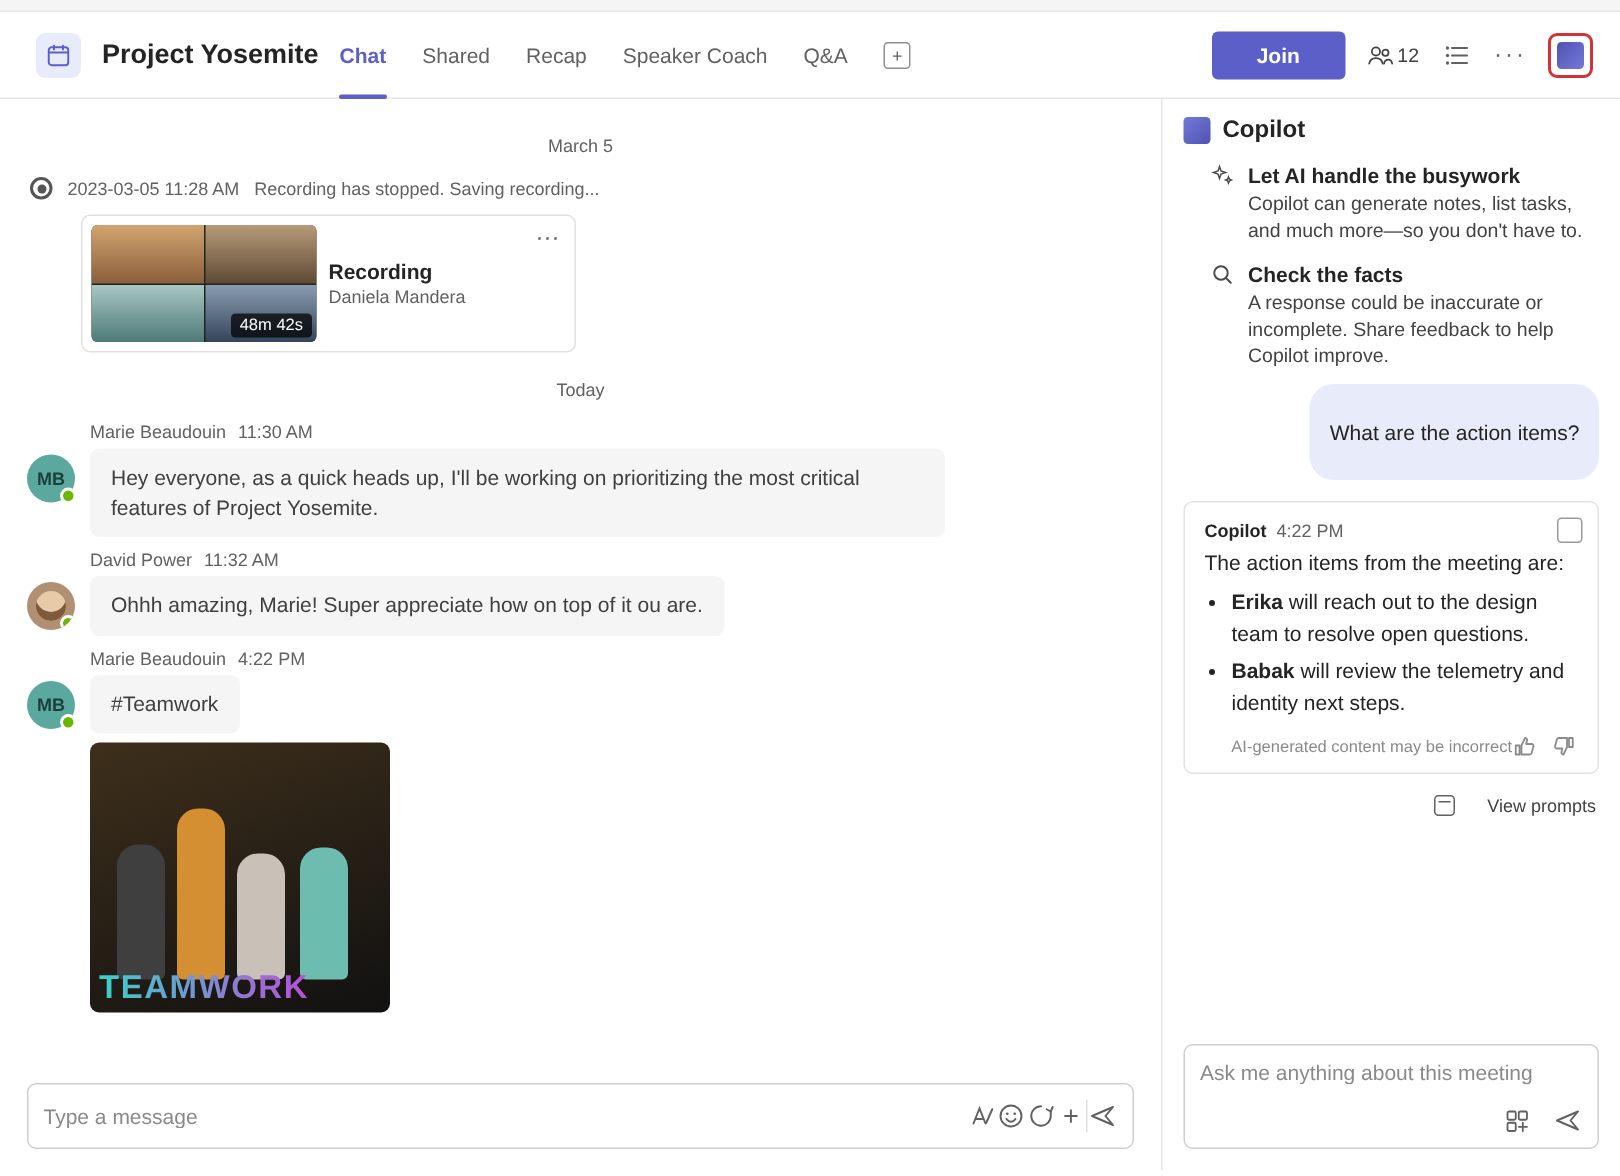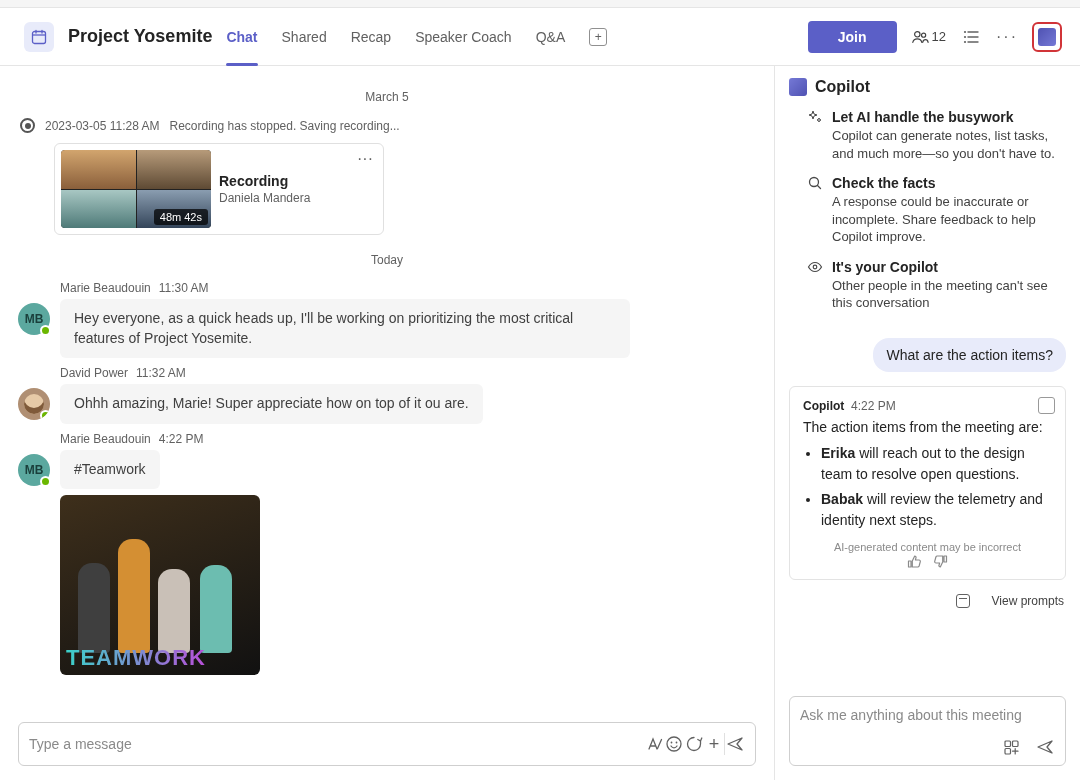--- a/index.html
+++ b/index.html
@@ -71,29 +71,29 @@
   .sep { width:1px; height:22px; background:#e0e0e0; }
   
   .copanel { width:305px; display:flex; flex-direction:column; padding: 12px 14px 14px; }
   .cphdr { display:flex; align-items:center; gap:8px; font-size:16px; font-weight:700; margin-bottom:10px; }
   .cpglyph { width:18px; height:18px; border-radius:3px; background:linear-gradient(135deg,#7579d6,#4f52b2); }
   .suggest { display:flex; gap:9px; margin: 3px 0 10px 18px; }
   .sicon { width:16px; height:16px; flex-shrink:0; color:#4a4a4a; }
   .sbody { display:flex; flex-direction:column; gap:2px; }
   .stitle { font-size:14px; font-weight:700; }
   .sdesc { font-size:13px; color:#424242; line-height:1.35; }
-  .userq { align-self:flex-end; background:#e8ebfa; border-radius:16px; padding:9px 13px; font-size:14px; color:#242424; margin:16px 0 14px; }
+  .userq { align-self:flex-end; background:#e8ebfa; border-radius:16px; padding:24px 13px; font-size:14px; color:#242424; margin:0 0 14px; }
   .respcard { border:1px solid #e3e3e3; border-radius:6px; padding:12px 13px 8px; position:relative; }
   .respmeta { font-size:12px; color:#616161; margin-bottom:6px; }
   .respmeta b { color:#242424; font-weight:600; }
   .copybtn { position:absolute; top:10px; right:10px; width:17px; height:17px; border:1.3px solid #999; border-radius:3px; cursor:pointer; }
   .resptxt { font-size:14px; color:#242424; margin-bottom:8px; }
   .resplist { padding-left:18px; font-size:14px; color:#242424; line-height:1.5; }
   .resplist li { margin-bottom:4px; }
-  .respfoot { display:flex; align-items:center; justify-content:flex-end; margin-top:10px;flex-direction:column; }
+  .respfoot { display:flex; align-items:center; justify-content:flex-end; margin-top:10px; }
   .disclaim { font-size:11px; color:#8a8a8a; }
   .thumbs { display:flex; gap:8px; }
   .thumb { width:18px; height:18px; cursor:pointer; color:#8a8a8a; }
   .viewprompts { font-size:12px; color:#424242; display:flex; align-items:flex-end; gap:22px; align-self:flex-end; margin:14px 2px 8px; cursor:pointer; }
   .vp-icon { width:14px; height:14px; border:1.3px solid #616161; border-radius:3px; position:relative; }
   .vp-icon::after{content:"";position:absolute;left:2px;right:2px;top:3px;height:1.3px;background:#616161;}
   
   .cpcompose { margin-top:auto; border:1px solid #cfcfcf; border-radius:6px; padding:10px 10px 8px; display:flex; flex-direction:column; gap:14px; }
   .cpcompose input { border:none; outline:none; font-size:14px; width:100%; }
   .cpcompose input::placeholder{color:#8a8a8a;}
@@ -271,32 +271,20 @@
     <div class="suggest">
       <div class="sicon">
           <svg width="16" height="16" viewBox="0 0 16 16">
             <circle cx="7" cy="7" r="4.5" stroke="#4a4a4a" stroke-width="1.3" fill="none"></circle>
             <path d="M10.5 10.5l3 3" stroke="#4a4a4a" stroke-width="1.3" stroke-linecap="round"></path>
           </svg>
         </div>
       <div class="sbody">
           <div class="stitle">Check the facts</div>
           <div class="sdesc">A response could be inaccurate or incomplete. Share feedback to help Copilot improve.</div>
-        </div>
-    </div>
-    <div class="suggest">
-      <div class="sicon">
-          <svg width="16" height="16" viewBox="0 0 16 16">
-            <path d="M1.5 8s2.5-4.5 6.5-4.5S14.5 8 14.5 8s-2.5 4.5-6.5 4.5S1.5 8 1.5 8z" stroke="#4a4a4a" stroke-width="1.2" fill="none"></path>
-            <circle cx="8" cy="8" r="1.8" stroke="#4a4a4a" stroke-width="1.2" fill="none"></circle>
-          </svg>
-        </div>
-      <div class="sbody">
-          <div class="stitle">It's your Copilot</div>
-          <div class="sdesc">Other people in the meeting can't see this conversation</div>
         </div>
     </div>
 
     <div class="userq">What are the action items?</div>
 
     <div class="respcard">
       <div class="copybtn"></div>
       <div class="respmeta"><b>Copilot</b>&nbsp;&nbsp;<span>4:22 PM</span></div>
       <div class="resptxt">The action items from the meeting are:</div>
       <ul class="resplist">

